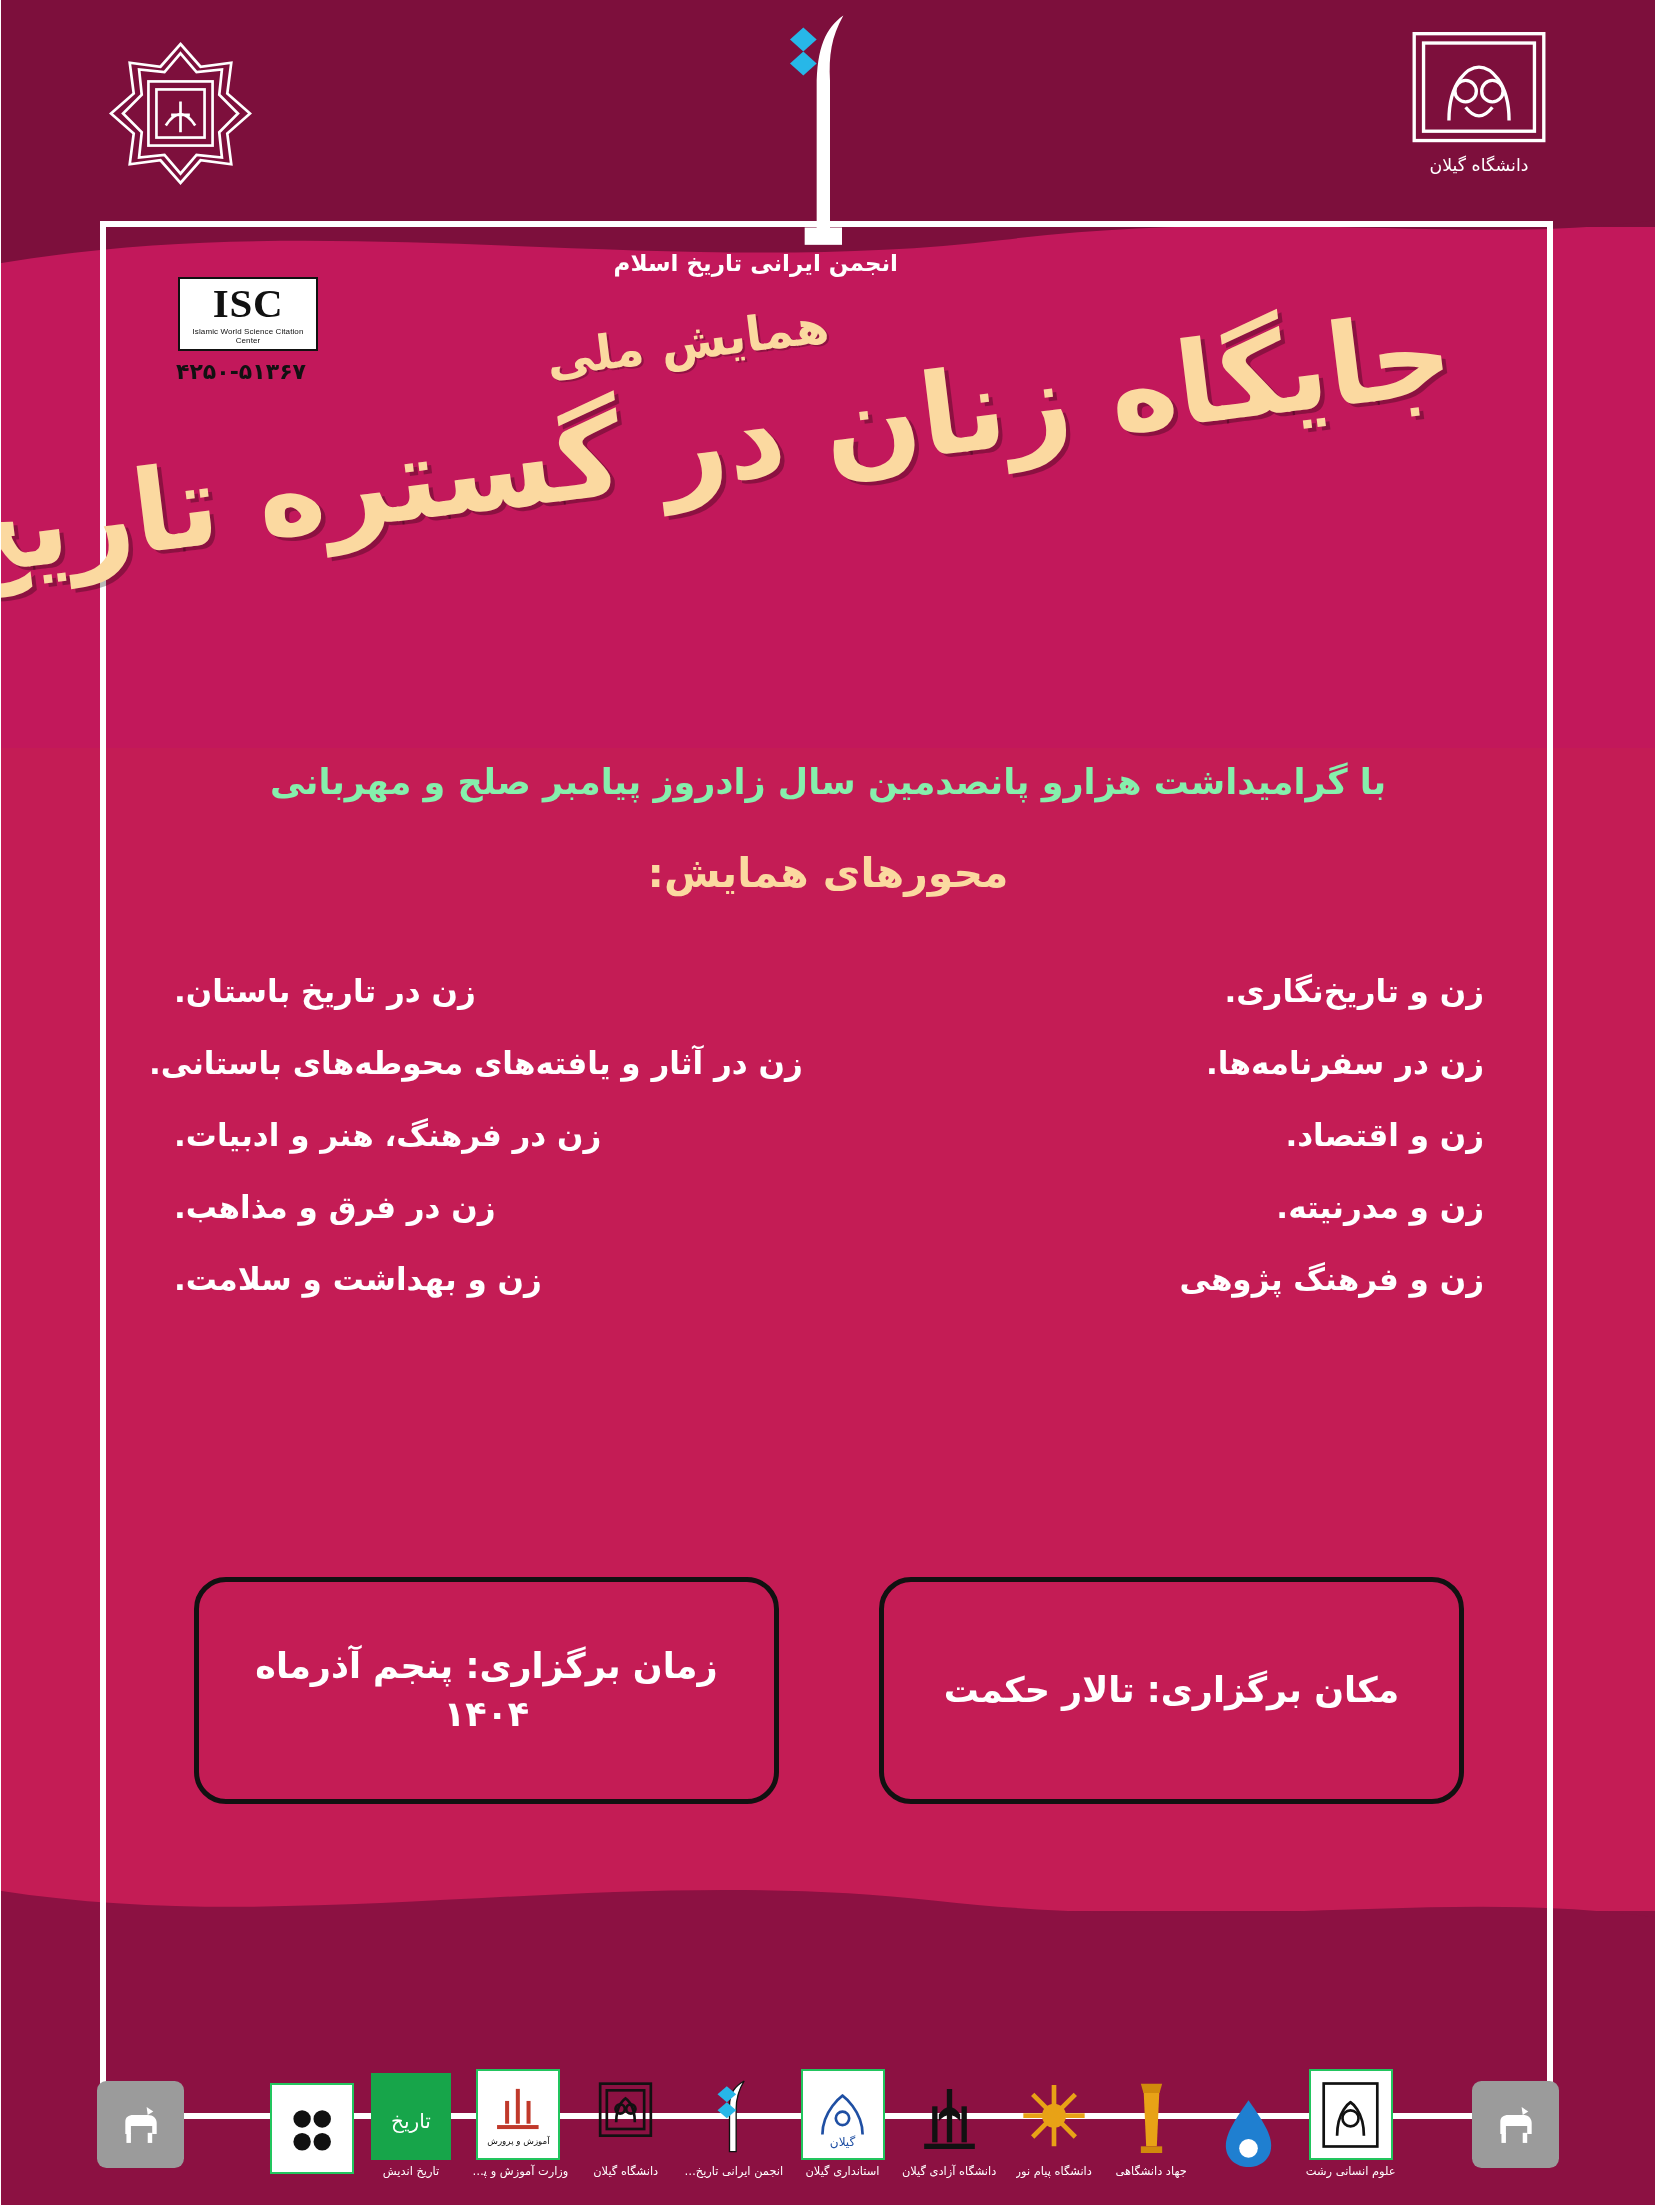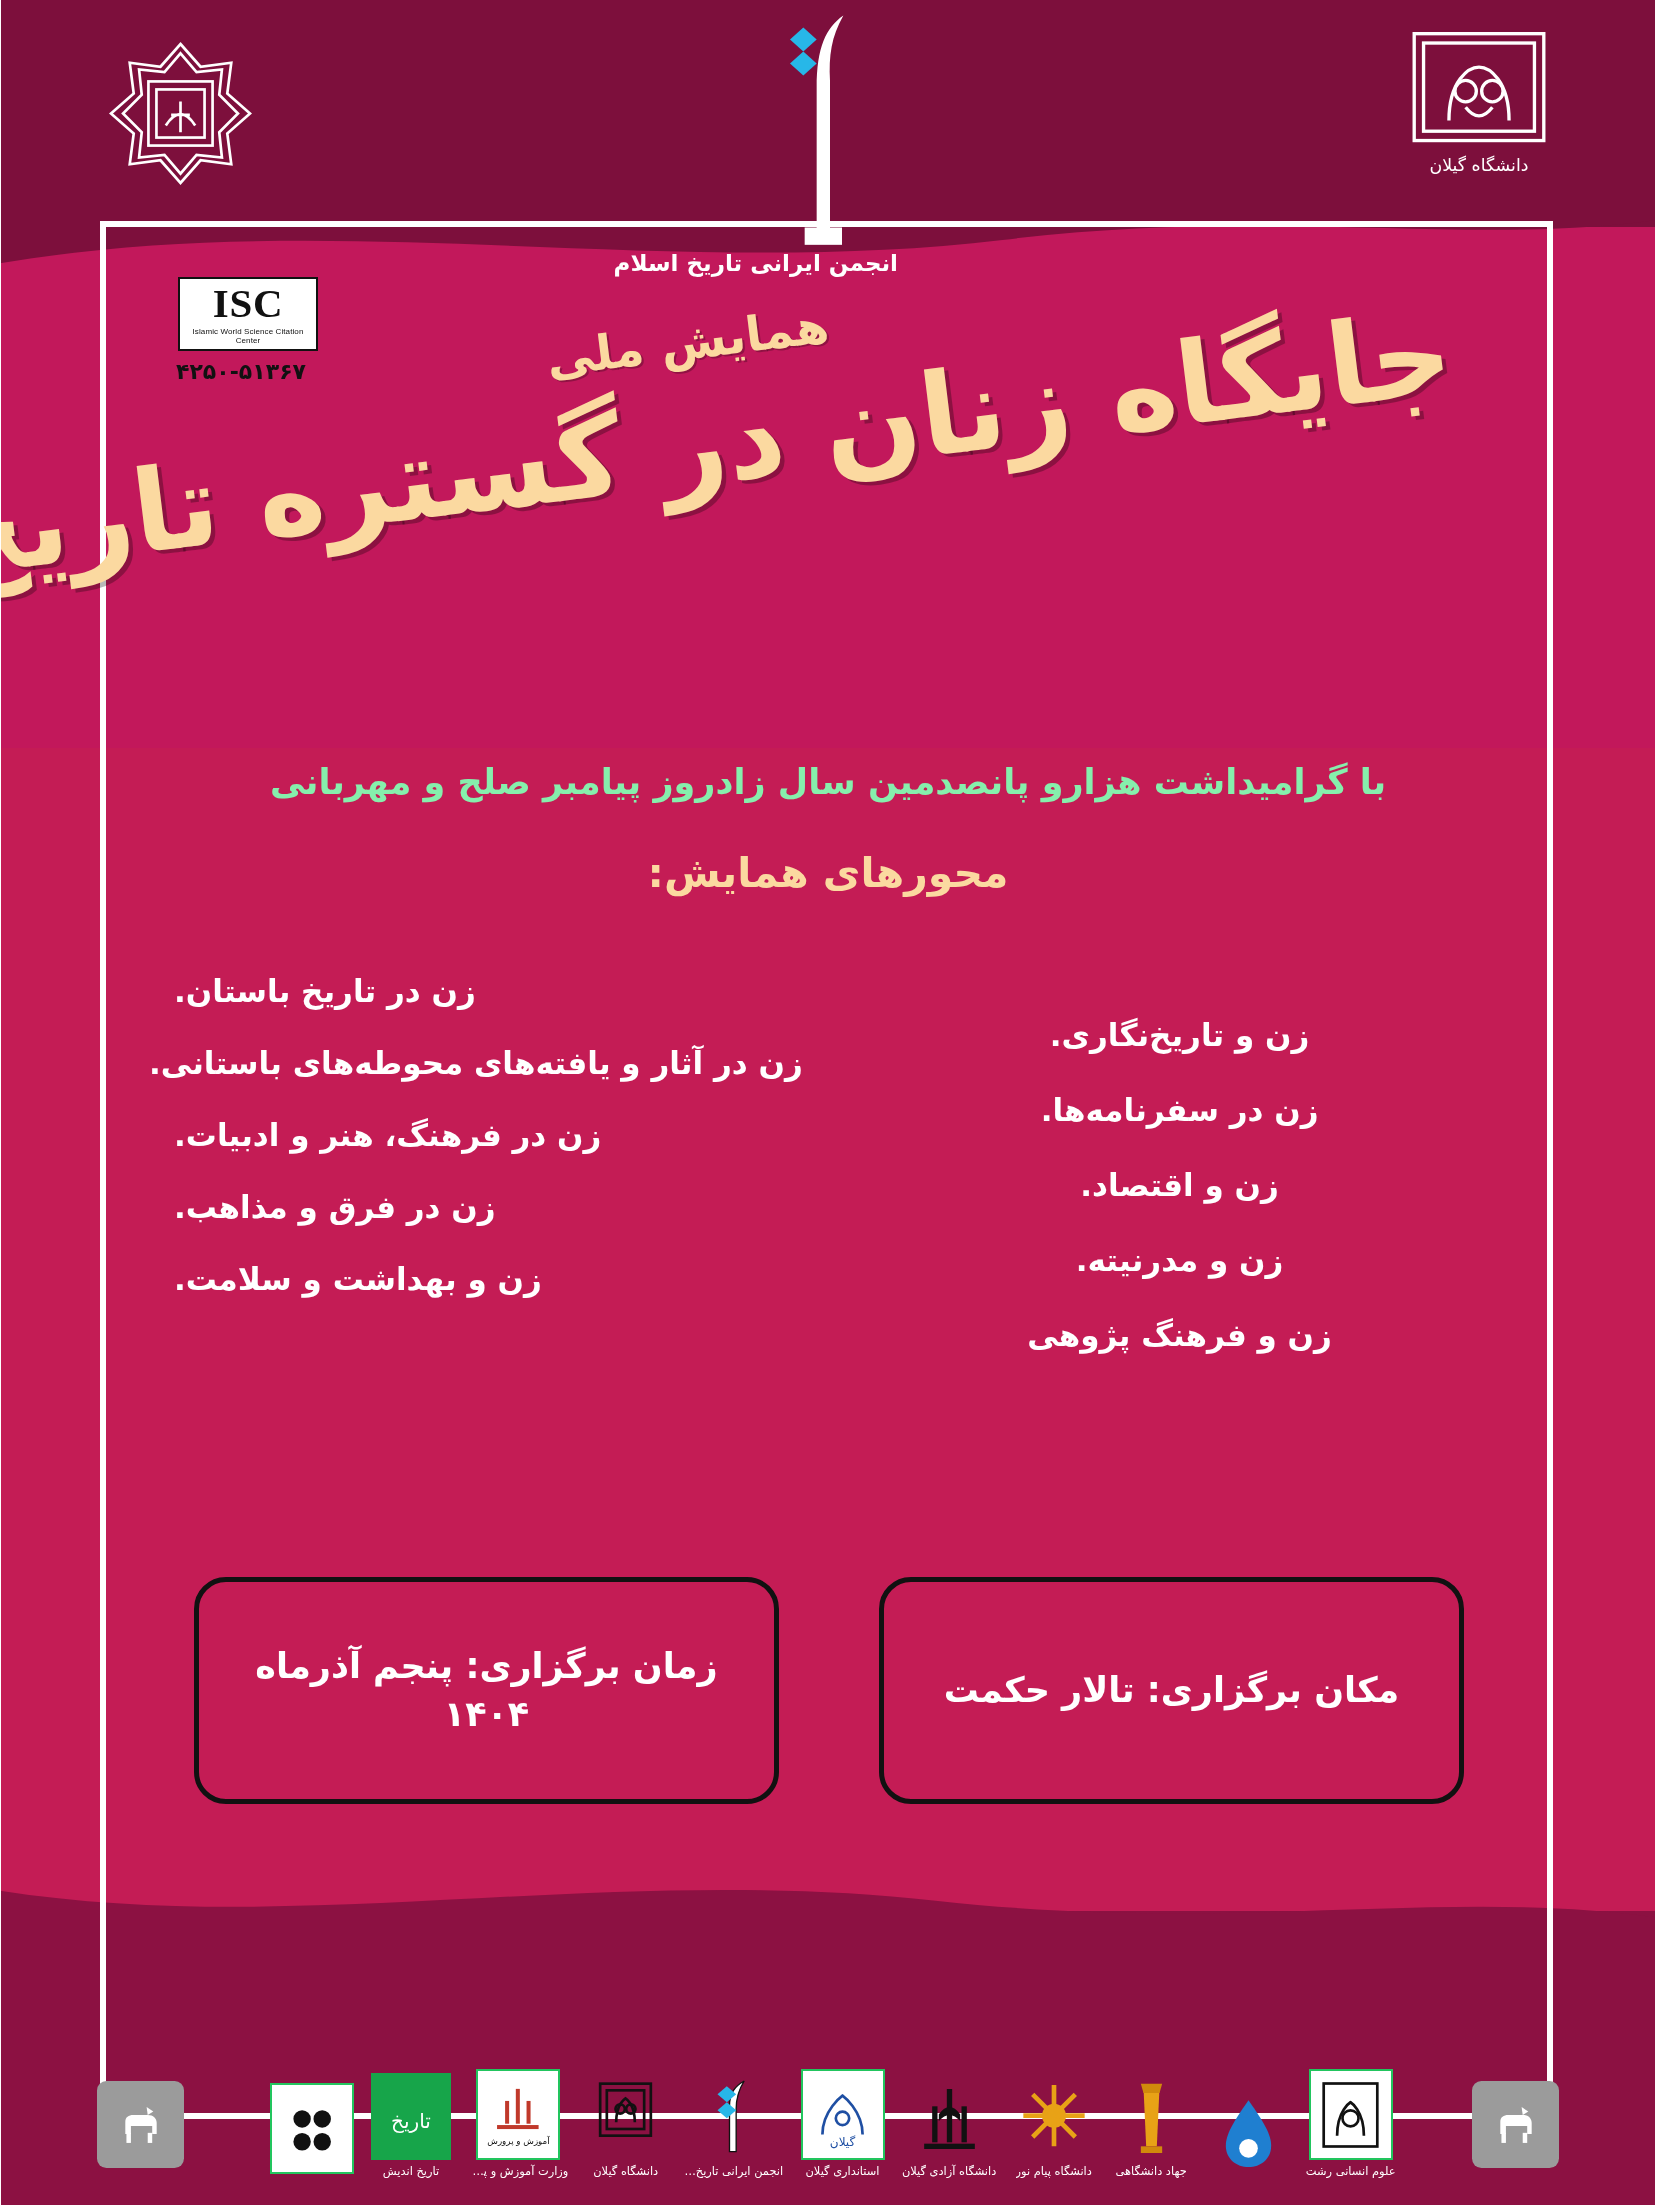--- a/index.html
+++ b/index.html
@@ -214,21 +214,21 @@
   .axis-col.left  { text-align: left; }
   .axis-item {
     color: #ffffff;
     font-size: 31px;
     font-weight: bold;
     line-height: 1.0;
     margin-bottom: 41px;
     white-space: nowrap;
   }
   .axis-col.right .axis-item { text-align: left; }
-  .axis-col.left .axis-item  { text-align: center; padding-left: 20px; margin-top: 44px; }
+  .axis-col.left .axis-item  { text-align: right; padding-left: 20px; }
 
   
   .info-boxes {
     position: absolute;
     top: 1577px;
     left: 194px;
     width: 1270px;
     display: flex;
     justify-content: space-between;
     gap: 100px;

